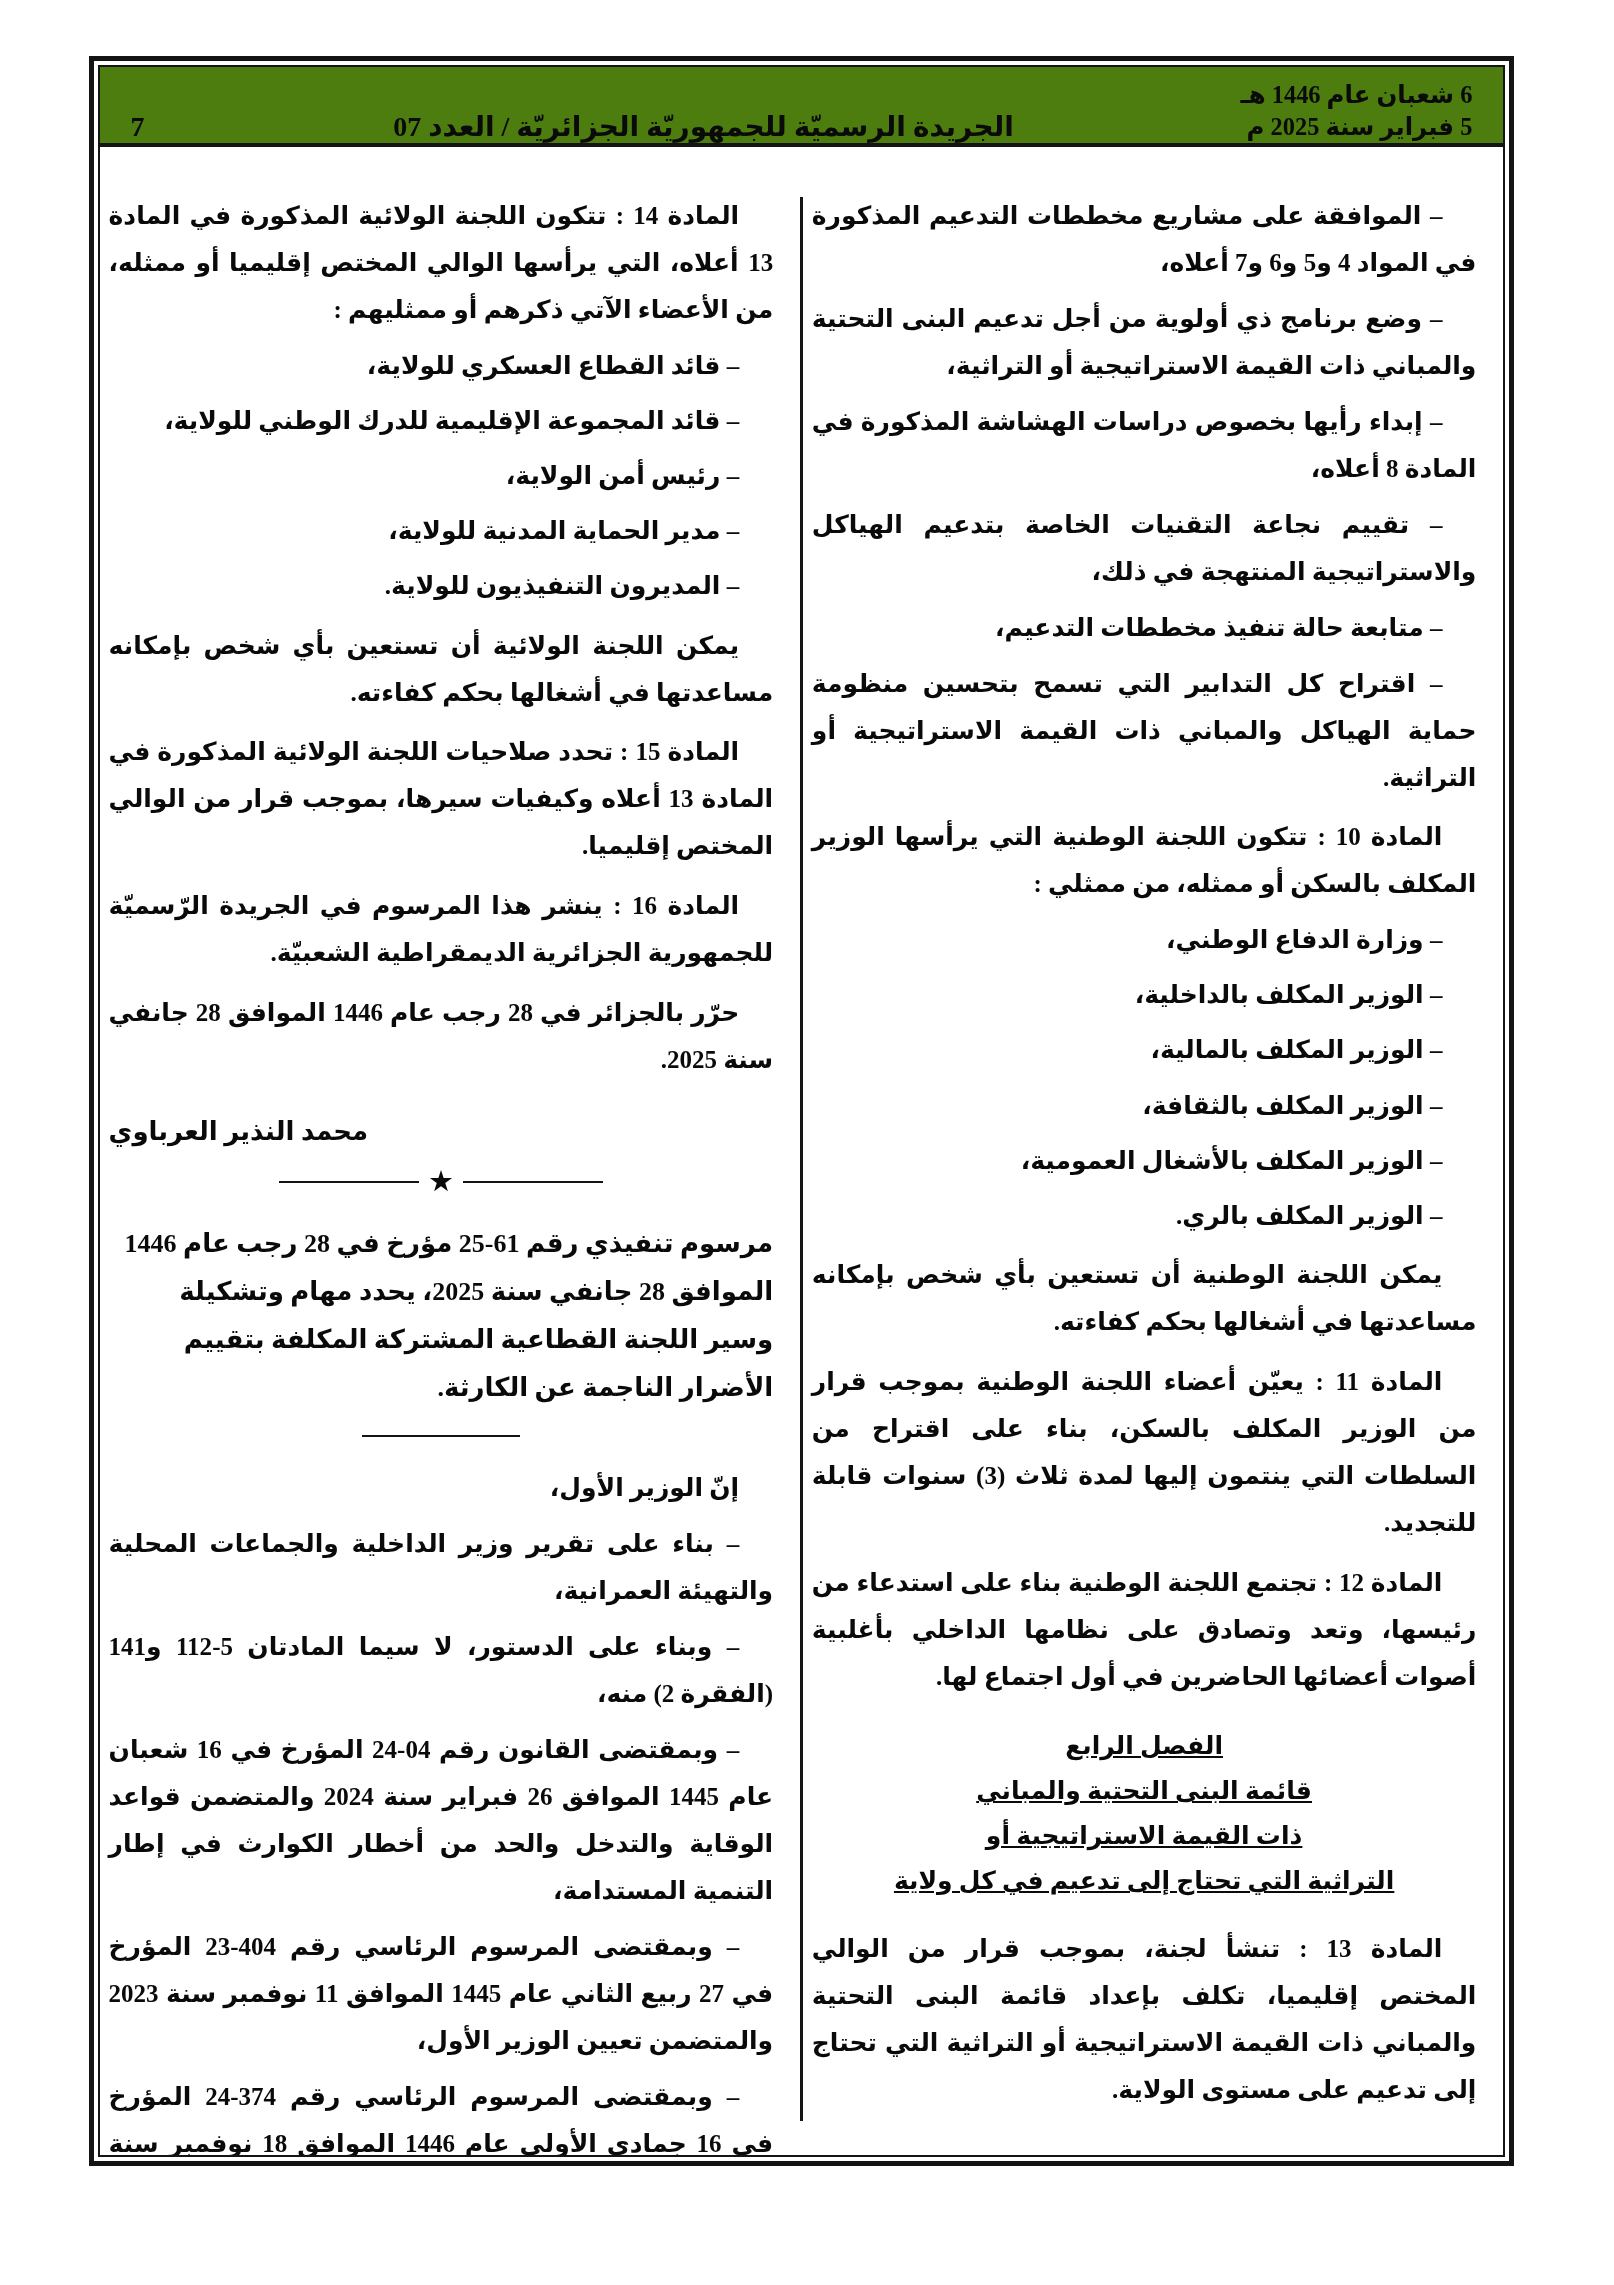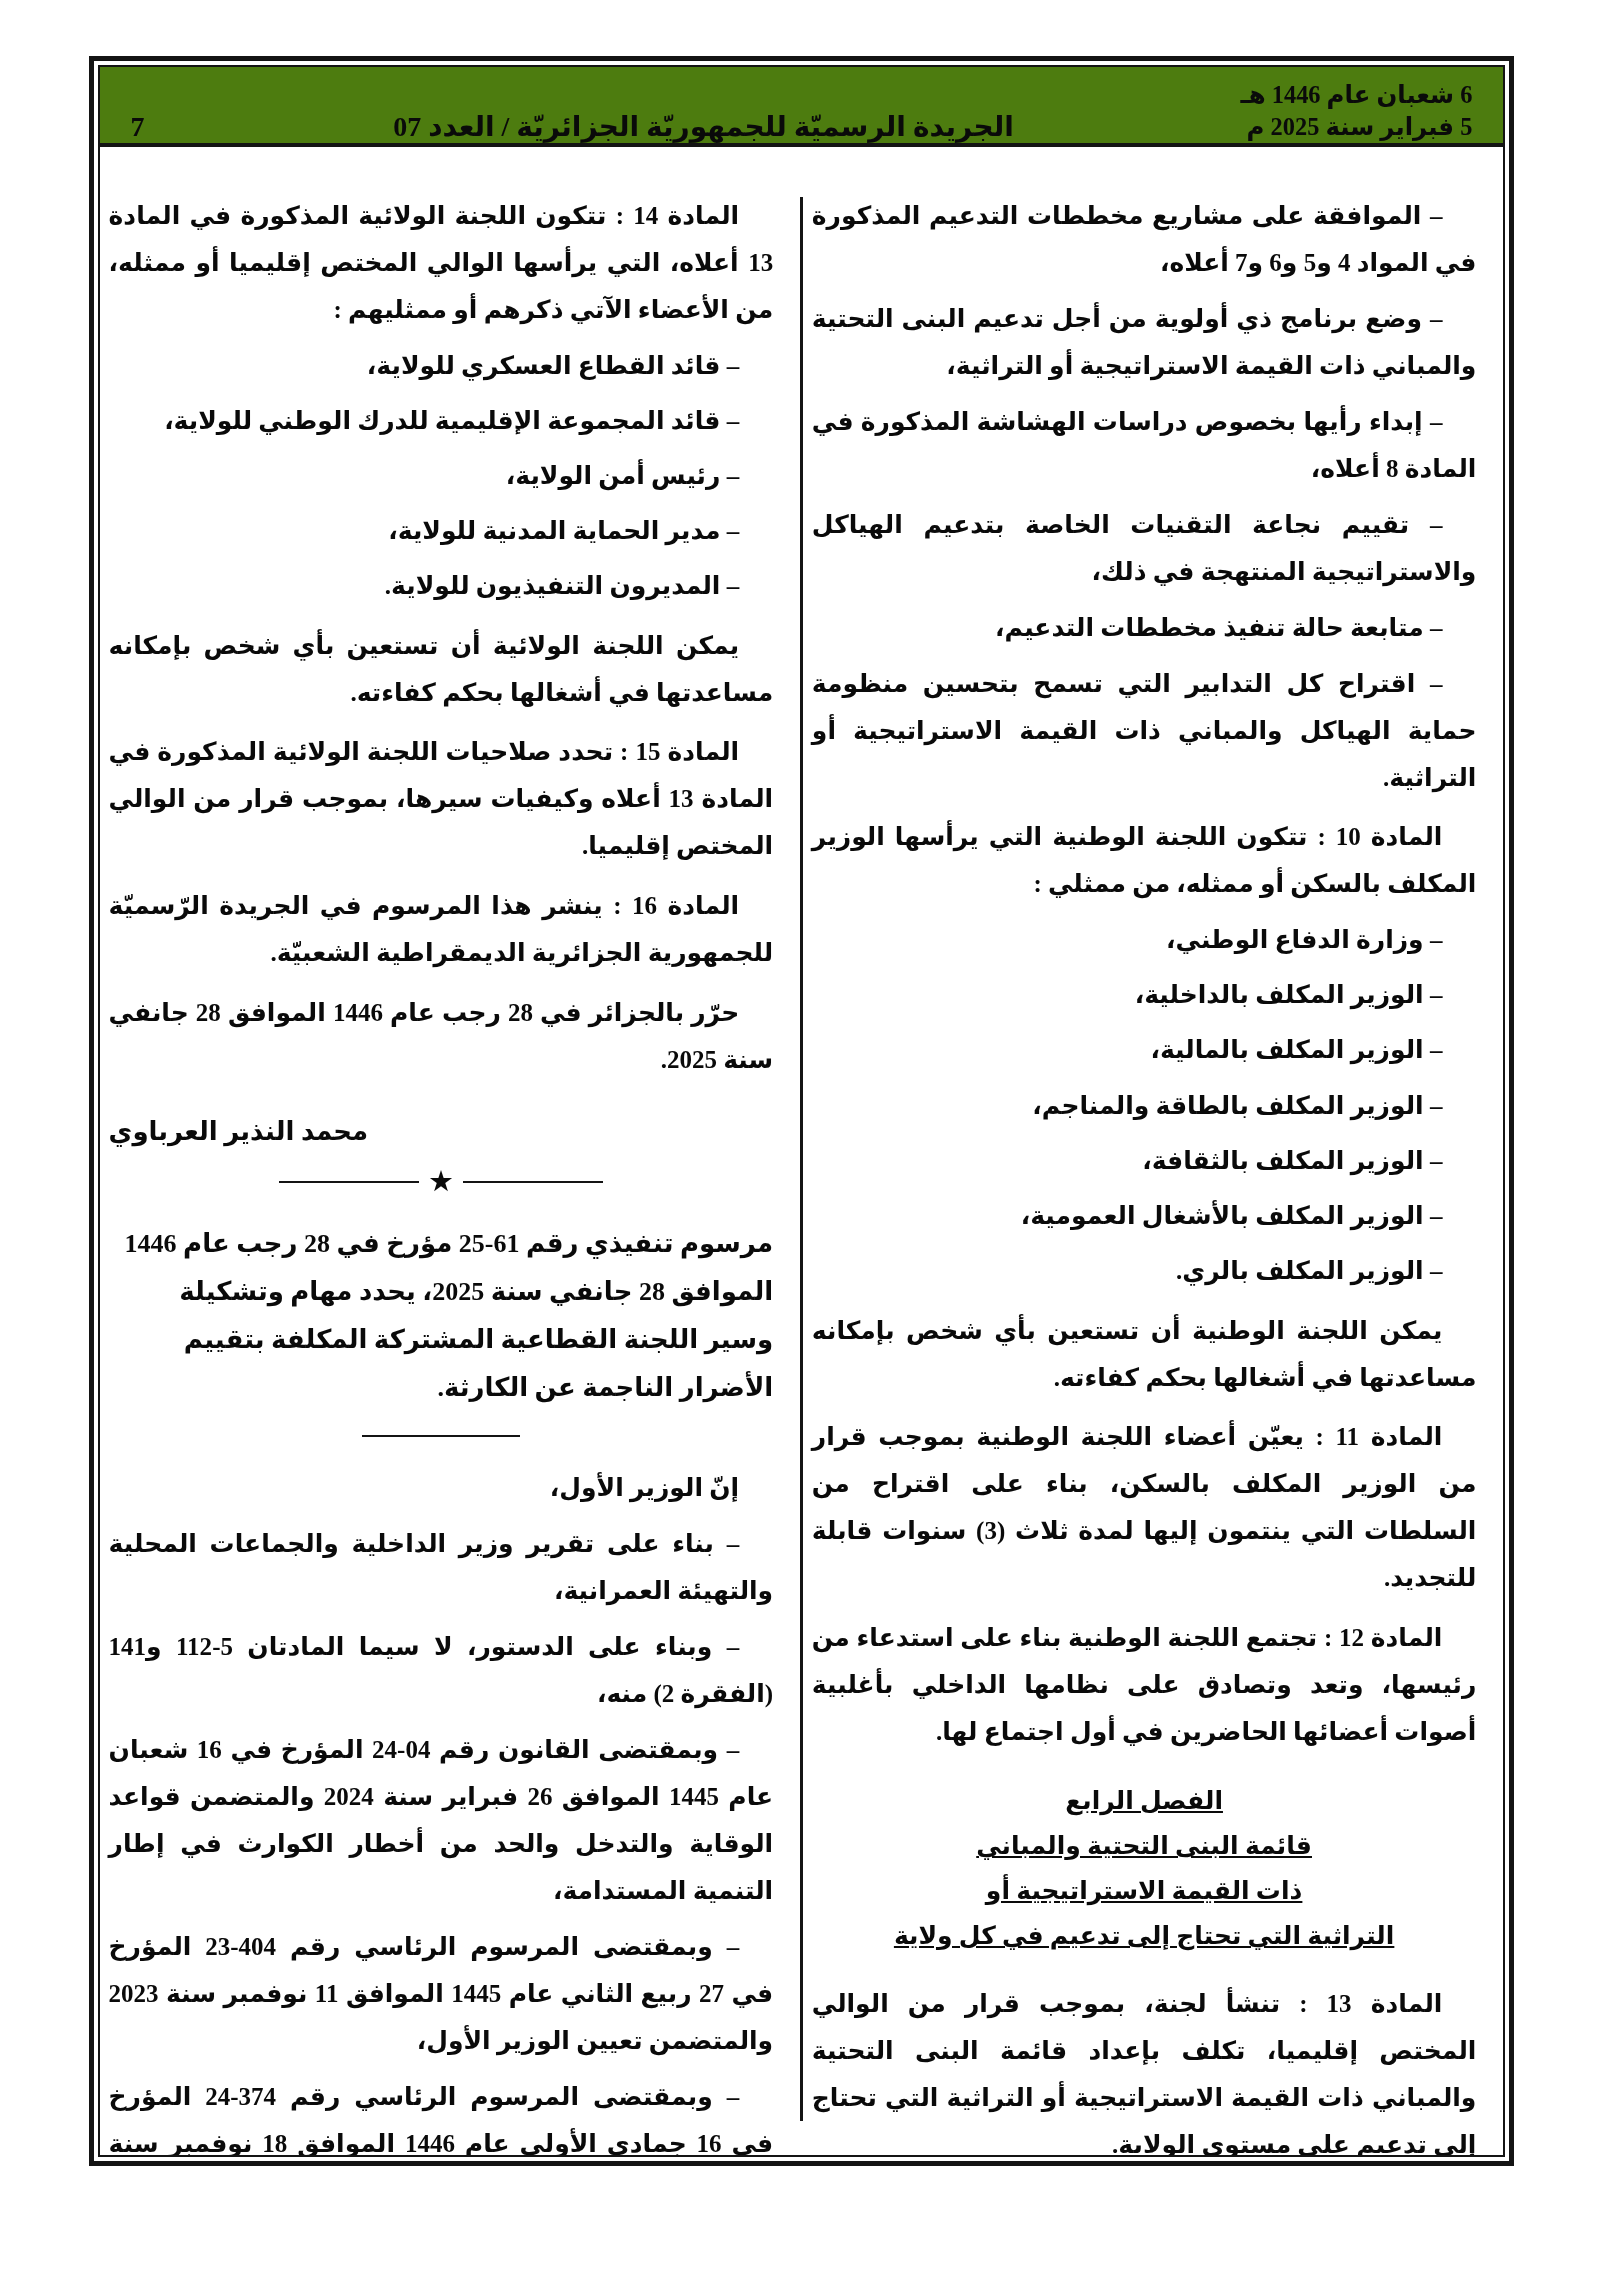--- a/index.html
+++ b/index.html
@@ -151,21 +151,20 @@
           <p class="para">– الموافقة على مشاريع مخططات التدعيم المذكورة في المواد 4 و5 و6 و7 أعلاه،</p>
           <p class="para">– وضع برنامج ذي أولوية من أجل تدعيم البنى التحتية والمباني ذات القيمة الاستراتيجية أو التراثية،</p>
           <p class="para">– إبداء رأيها بخصوص دراسات الهشاشة المذكورة في المادة 8 أعلاه،</p>
           <p class="para">– تقييم نجاعة التقنيات الخاصة بتدعيم الهياكل والاستراتيجية المنتهجة في ذلك،</p>
           <p class="para">– متابعة حالة تنفيذ مخططات التدعيم،</p>
           <p class="para">– اقتراح كل التدابير التي تسمح بتحسين منظومة حماية الهياكل والمباني ذات القيمة الاستراتيجية أو التراثية.</p>
           <p class="para article-start">المادة 10 : تتكون اللجنة الوطنية التي يرأسها الوزير المكلف بالسكن أو ممثله، من ممثلي :</p>
           <p class="member">– وزارة الدفاع الوطني،</p>
           <p class="member">– الوزير المكلف بالداخلية،</p>
           <p class="member">– الوزير المكلف بالمالية،</p>
-          <p class="member">– الوزير المكلف بالطاقة والمناجم،</p>
           <p class="member">– الوزير المكلف بالثقافة،</p>
           <p class="member">– الوزير المكلف بالأشغال العمومية،</p>
           <p class="member">– الوزير المكلف بالري.</p>
           <p class="para article-start">يمكن اللجنة الوطنية أن تستعين بأي شخص بإمكانه مساعدتها في أشغالها بحكم كفاءته.</p>
           <p class="para article-start">المادة 11 : يعيّن أعضاء اللجنة الوطنية بموجب قرار من الوزير المكلف بالسكن، بناء على اقتراح من السلطات التي ينتمون إليها لمدة ثلاث (3) سنوات قابلة للتجديد.</p>
           <p class="para article-start">المادة 12 : تجتمع اللجنة الوطنية بناء على استدعاء من رئيسها، وتعد وتصادق على نظامها الداخلي بأغلبية أصوات أعضائها الحاضرين في أول اجتماع لها.</p>
           <div class="chapter">
             <div>الفصل الرابع</div>
             <div>قائمة البنى التحتية والمباني</div>
             <div>ذات القيمة الاستراتيجية أو</div>

